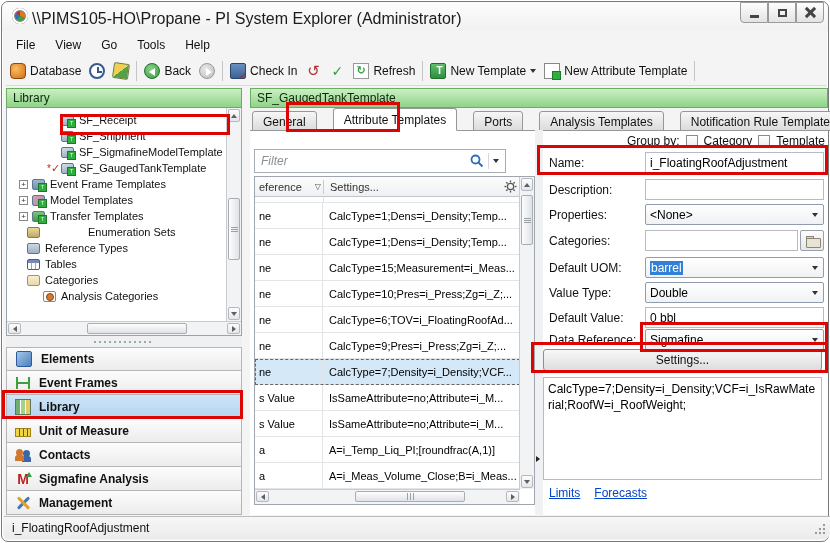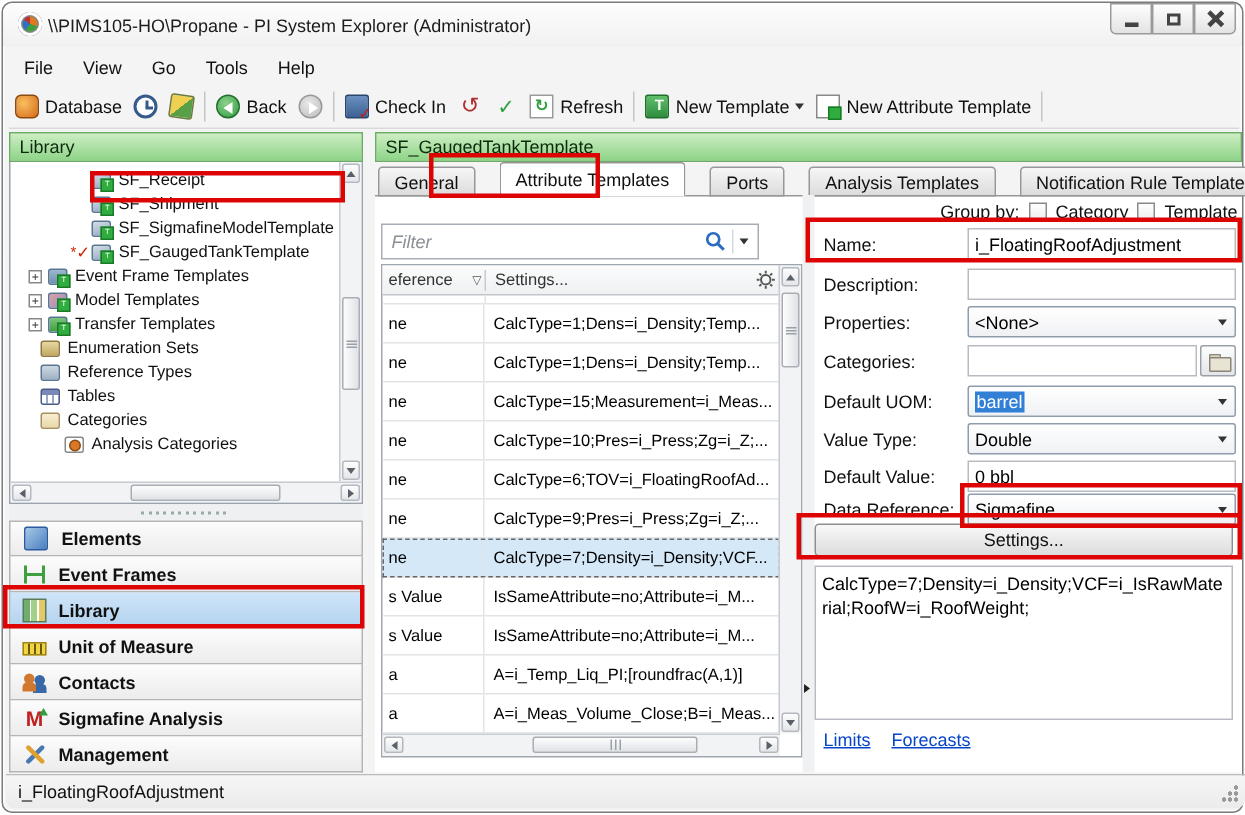--- a/index.html
+++ b/index.html
@@ -4,21 +4,21 @@
 <style>
   html,body{margin:0;padding:0;background:#ffffff;}
   *{box-sizing:border-box;font-family:"Liberation Sans","DejaVu Sans",sans-serif;}
   #stage{position:relative;width:830px;height:543px;overflow:hidden;}
   .abs{position:absolute;}
   
   .win{position:absolute;left:1px;top:1px;width:828px;height:541px;border:1px solid #777b7f;
        border-radius:7px;background:#f4f4f4;box-shadow:inset 0 0 0 1px #fdfdfd;}
   .titlebar{position:absolute;left:0;top:0;width:100%;height:29px;border-radius:7px 7px 0 0;
             background:linear-gradient(#fdfdfd,#f1f1f1);}
-  .apptitle{position:absolute;left:30px;top:8px;font-size:12px;color:#1c1c1c;white-space:nowrap;}
+  .apptitle{position:absolute;left:30px;top:8px;font-size:16px;color:#1c1c1c;white-space:nowrap;}
   .appicon{position:absolute;left:10px;top:6px;width:16px;height:16px;border-radius:50%;
            background:conic-gradient(#e07820 0 30%,#40a040 30% 60%,#3070c0 60% 85%,#c03030 85% 100%);
            box-shadow:inset 0 0 0 2px #fff, inset 0 0 0 3px #888;}
   .winbtns{position:absolute;right:4px;top:0;display:flex;}
   .winbtn{width:28px;height:21px;border:1px solid #9a9a9a;background:linear-gradient(#fefefe,#e3e3e3);
           display:flex;align-items:center;justify-content:center;position:relative;}
   .winbtn:first-child{border-radius:0 0 0 4px;}
   .winbtn:last-child{border-radius:0 0 4px 0;}
   .glyph-min{width:9px;height:3px;background:#444;margin-top:8px;}
   .glyph-max{width:9px;height:8px;border:2px solid #444;}
@@ -290,21 +290,21 @@
         <div class="titem" style="padding-left:12px;">
             <span class="expander">+</span>
             <span class="ticon model"></span>
             <span>Model Templates</span>
           </div>
         <div class="titem" style="padding-left:12px;">
             <span class="expander">+</span>
             <span class="ticon transfer"></span>
             <span>Transfer Templates</span>
           </div>
-        <div class="titem" style="padding-left:20px;">
+        <div class="titem" style="padding-left:20px;gap:43px;">
             <span class="ticon plain enum"></span>
             <span>Enumeration Sets</span>
           </div>
         <div class="titem" style="padding-left:20px;">
             <span class="ticon plain ref"></span>
             <span>Reference Types</span>
           </div>
         <div class="titem" style="padding-left:20px;">
             <span class="ticon plain table"></span>
             <span>Tables</span>

